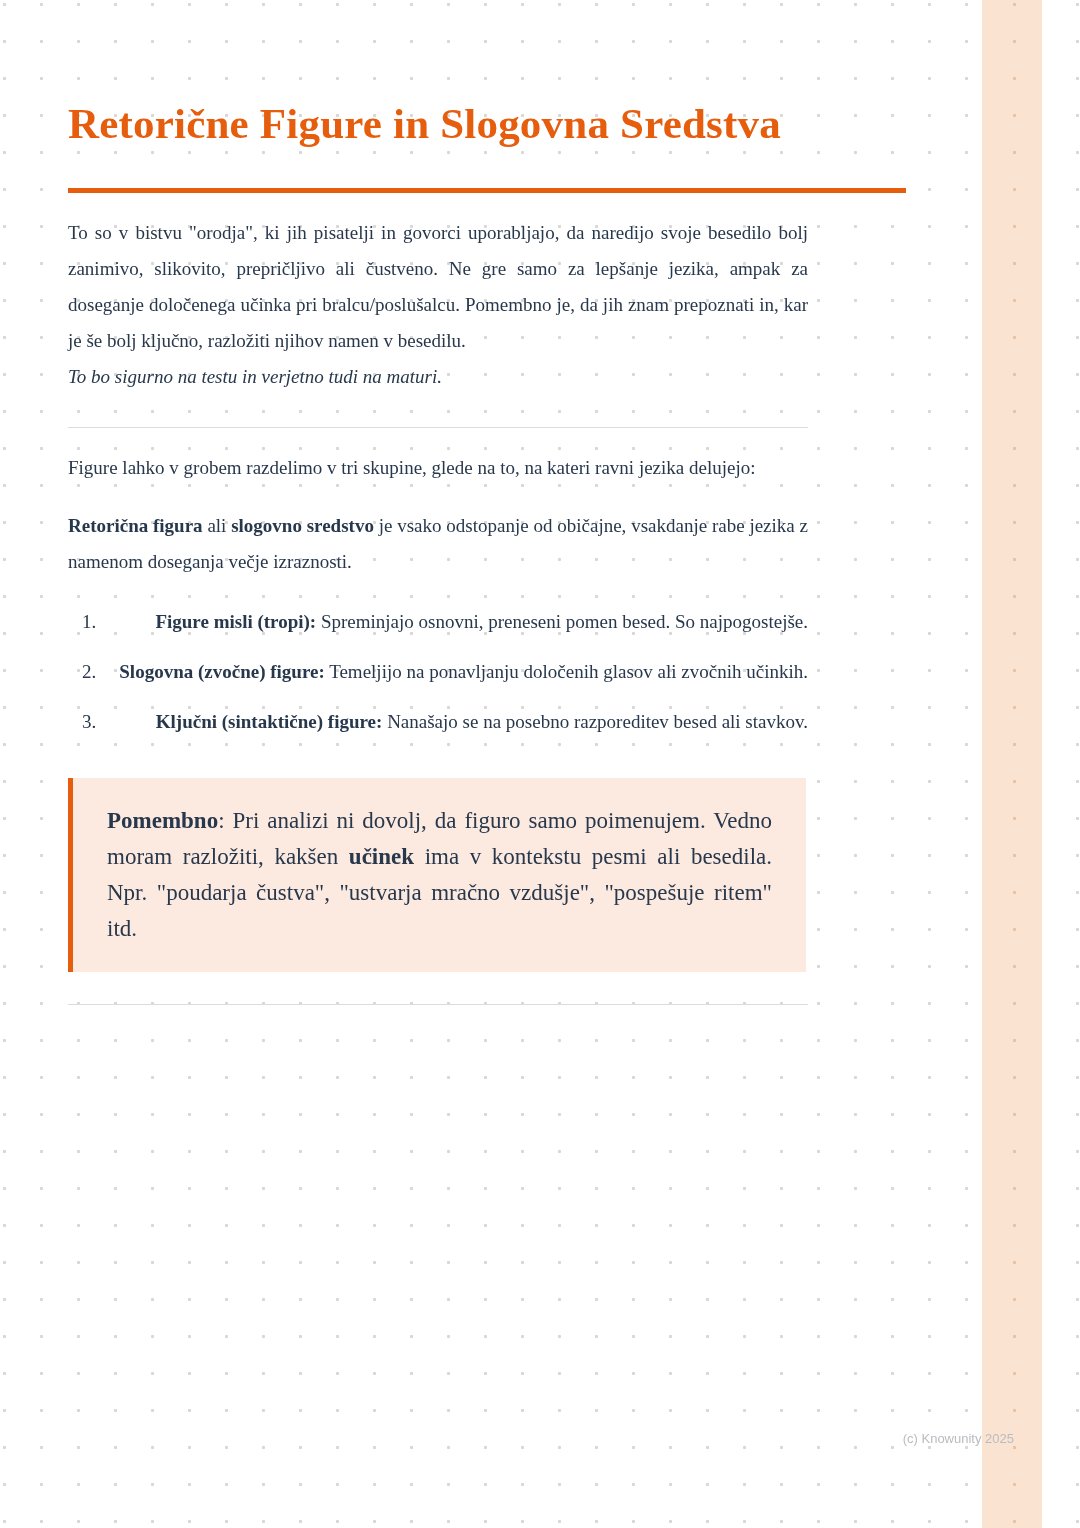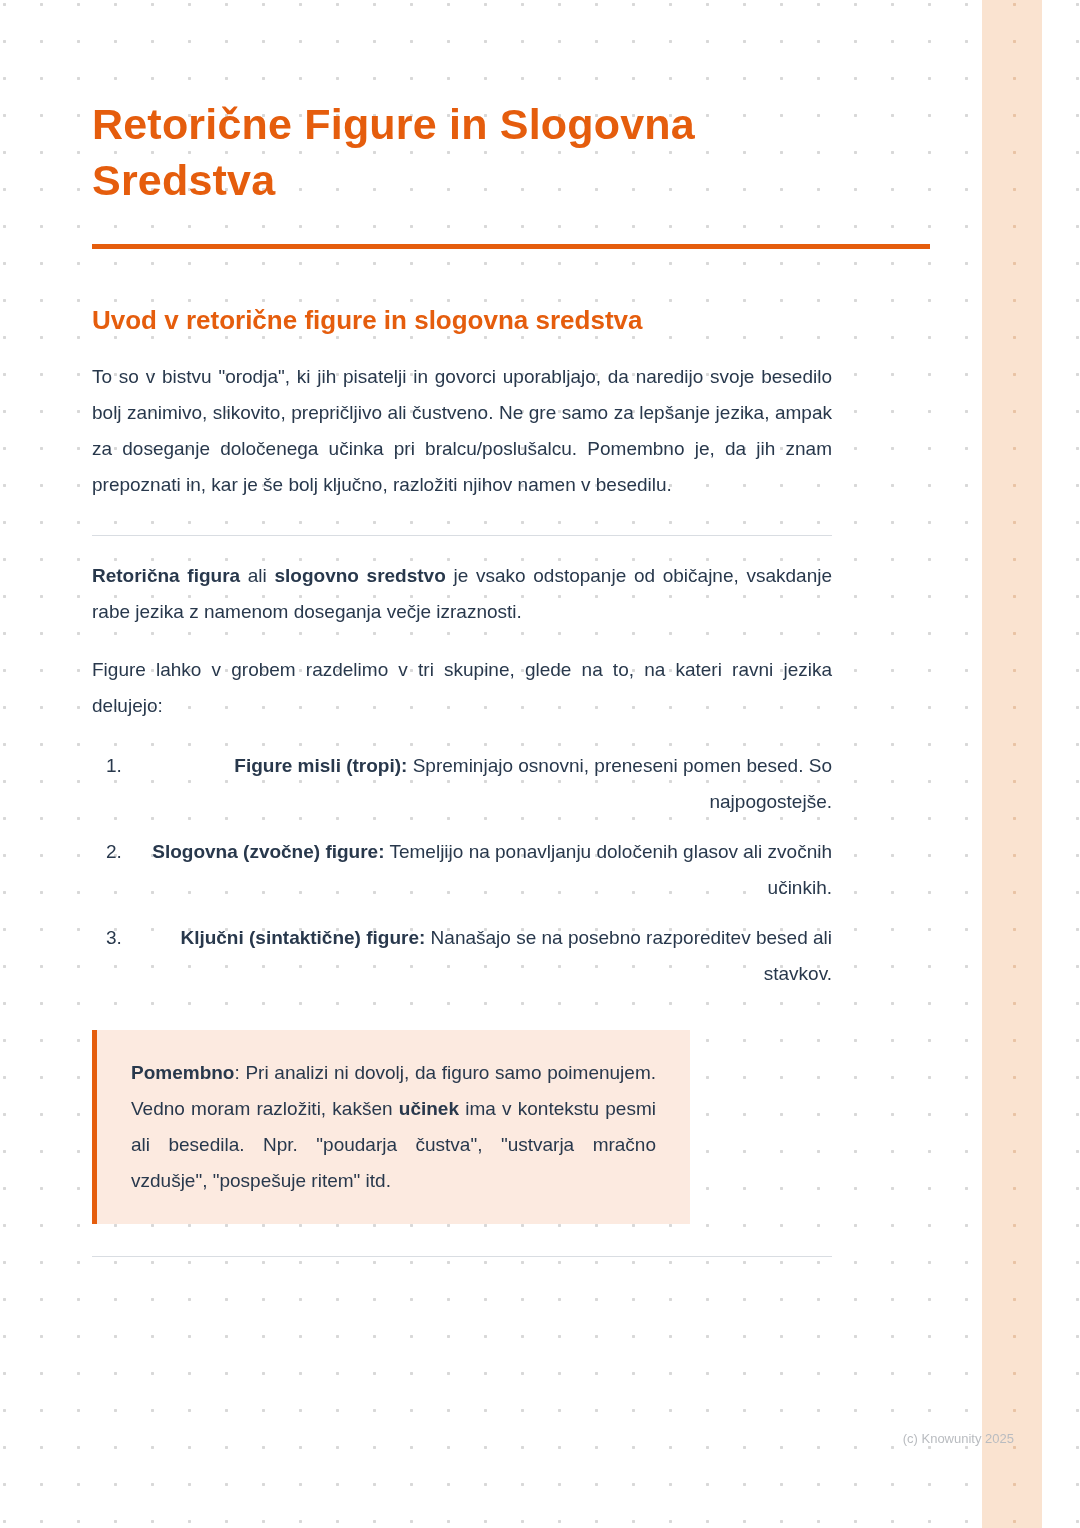--- a/index.html
+++ b/index.html
@@ -30,21 +30,22 @@
     width:60px;
     height:1528px;
     background-color:var(--band-bg);
     background-image:radial-gradient(#E9C3A4 1.4px, transparent 1.5px);
     background-size:37px 37px;
     background-position:14px 23px;
   }
   .content{
     position:relative;
     width:100%;
-    padding:96px 0 0 92px;
+    padding:96px 0 0 68px;
+    font-family:Liberation Serif, serif;
   }
   .text-col{width:740px;}
   .page-title{
     width:760px;
     font-size:43px;
     line-height:56px;
     font-weight:800;
     color:var(--accent);
     letter-spacing:0.2px;
   }
@@ -99,25 +100,25 @@
     width:30px;
     margin-left:14px;
     text-align:left;
   }
   .li-text{
     flex:1 1 auto;
     text-align:right;
   }
   .callout{
     margin-top:38px;
-    width:598px;
+    width:738px;
     background:var(--callout-bg);
     border-left:5px solid var(--accent);
     padding:25px 34px 25px 34px;
-    font-size:19px;
+    font-size:23px;
     line-height:36px;
     text-align:justify;
   }
   .footer-credit{
     position:absolute;
     right:66px;
     bottom:82px;
     font-size:13px;
     color:var(--footer-text);
     white-space:nowrap;
@@ -126,27 +127,27 @@
 </head>
 <body>
 
 <div class="side-band"></div>
 
 <div class="content">
 
   <h1 class="page-title">Retorične Figure in Slogovna Sredstva</h1>
   <div class="title-rule"></div>
 
-  <h2 class="section-heading">Uvod v retorične figure in slogovna sredstva</h2>
   <p class="para text-col">To so v bistvu "orodja", ki jih pisatelji in govorci uporabljajo, da naredijo svoje besedilo bolj zanimivo, slikovito, prepričljivo ali čustveno. Ne gre samo za lepšanje jezika, ampak za doseganje določenega učinka pri bralcu/poslušalcu. Pomembno je, da jih znam prepoznati in, kar je še bolj ključno, razložiti njihov namen v besedilu.</p>
+  <p class="para no-justify italic text-col" style="margin-top:0;">To bo sigurno na testu in verjetno tudi na maturi.</p>
 
   <div class="divider"></div>
 
+  <p class="para text-col">Figure lahko v grobem razdelimo v tri skupine, glede na to, na kateri ravni jezika delujejo:</p>
   <p class="para text-col"><span style="font-weight: 700;">Retorična figura</span><span> ali </span><span style="font-weight: 700;">slogovno sredstvo</span><span> je vsako odstopanje od običajne, vsakdanje rabe jezika z namenom doseganja večje izraznosti.</span></p>
-  <p class="para text-col">Figure lahko v grobem razdelimo v tri skupine, glede na to, na kateri ravni jezika delujejo:</p>
 
   <div class="num-list">
     <div class="list-item">
       <span class="li-num">1.</span>
       <p class="li-text"><span class="bold">Figure misli (tropi):</span><span> Spreminjajo osnovni, preneseni pomen besed. So najpogostejše.</span></p>
     </div>
     <div class="list-item">
       <span class="li-num">2.</span>
       <p class="li-text"><span class="bold">Slogovna (zvočne) figure:</span><span> Temeljijo na ponavljanju določenih glasov ali zvočnih učinkih.</span></p>
     </div>

